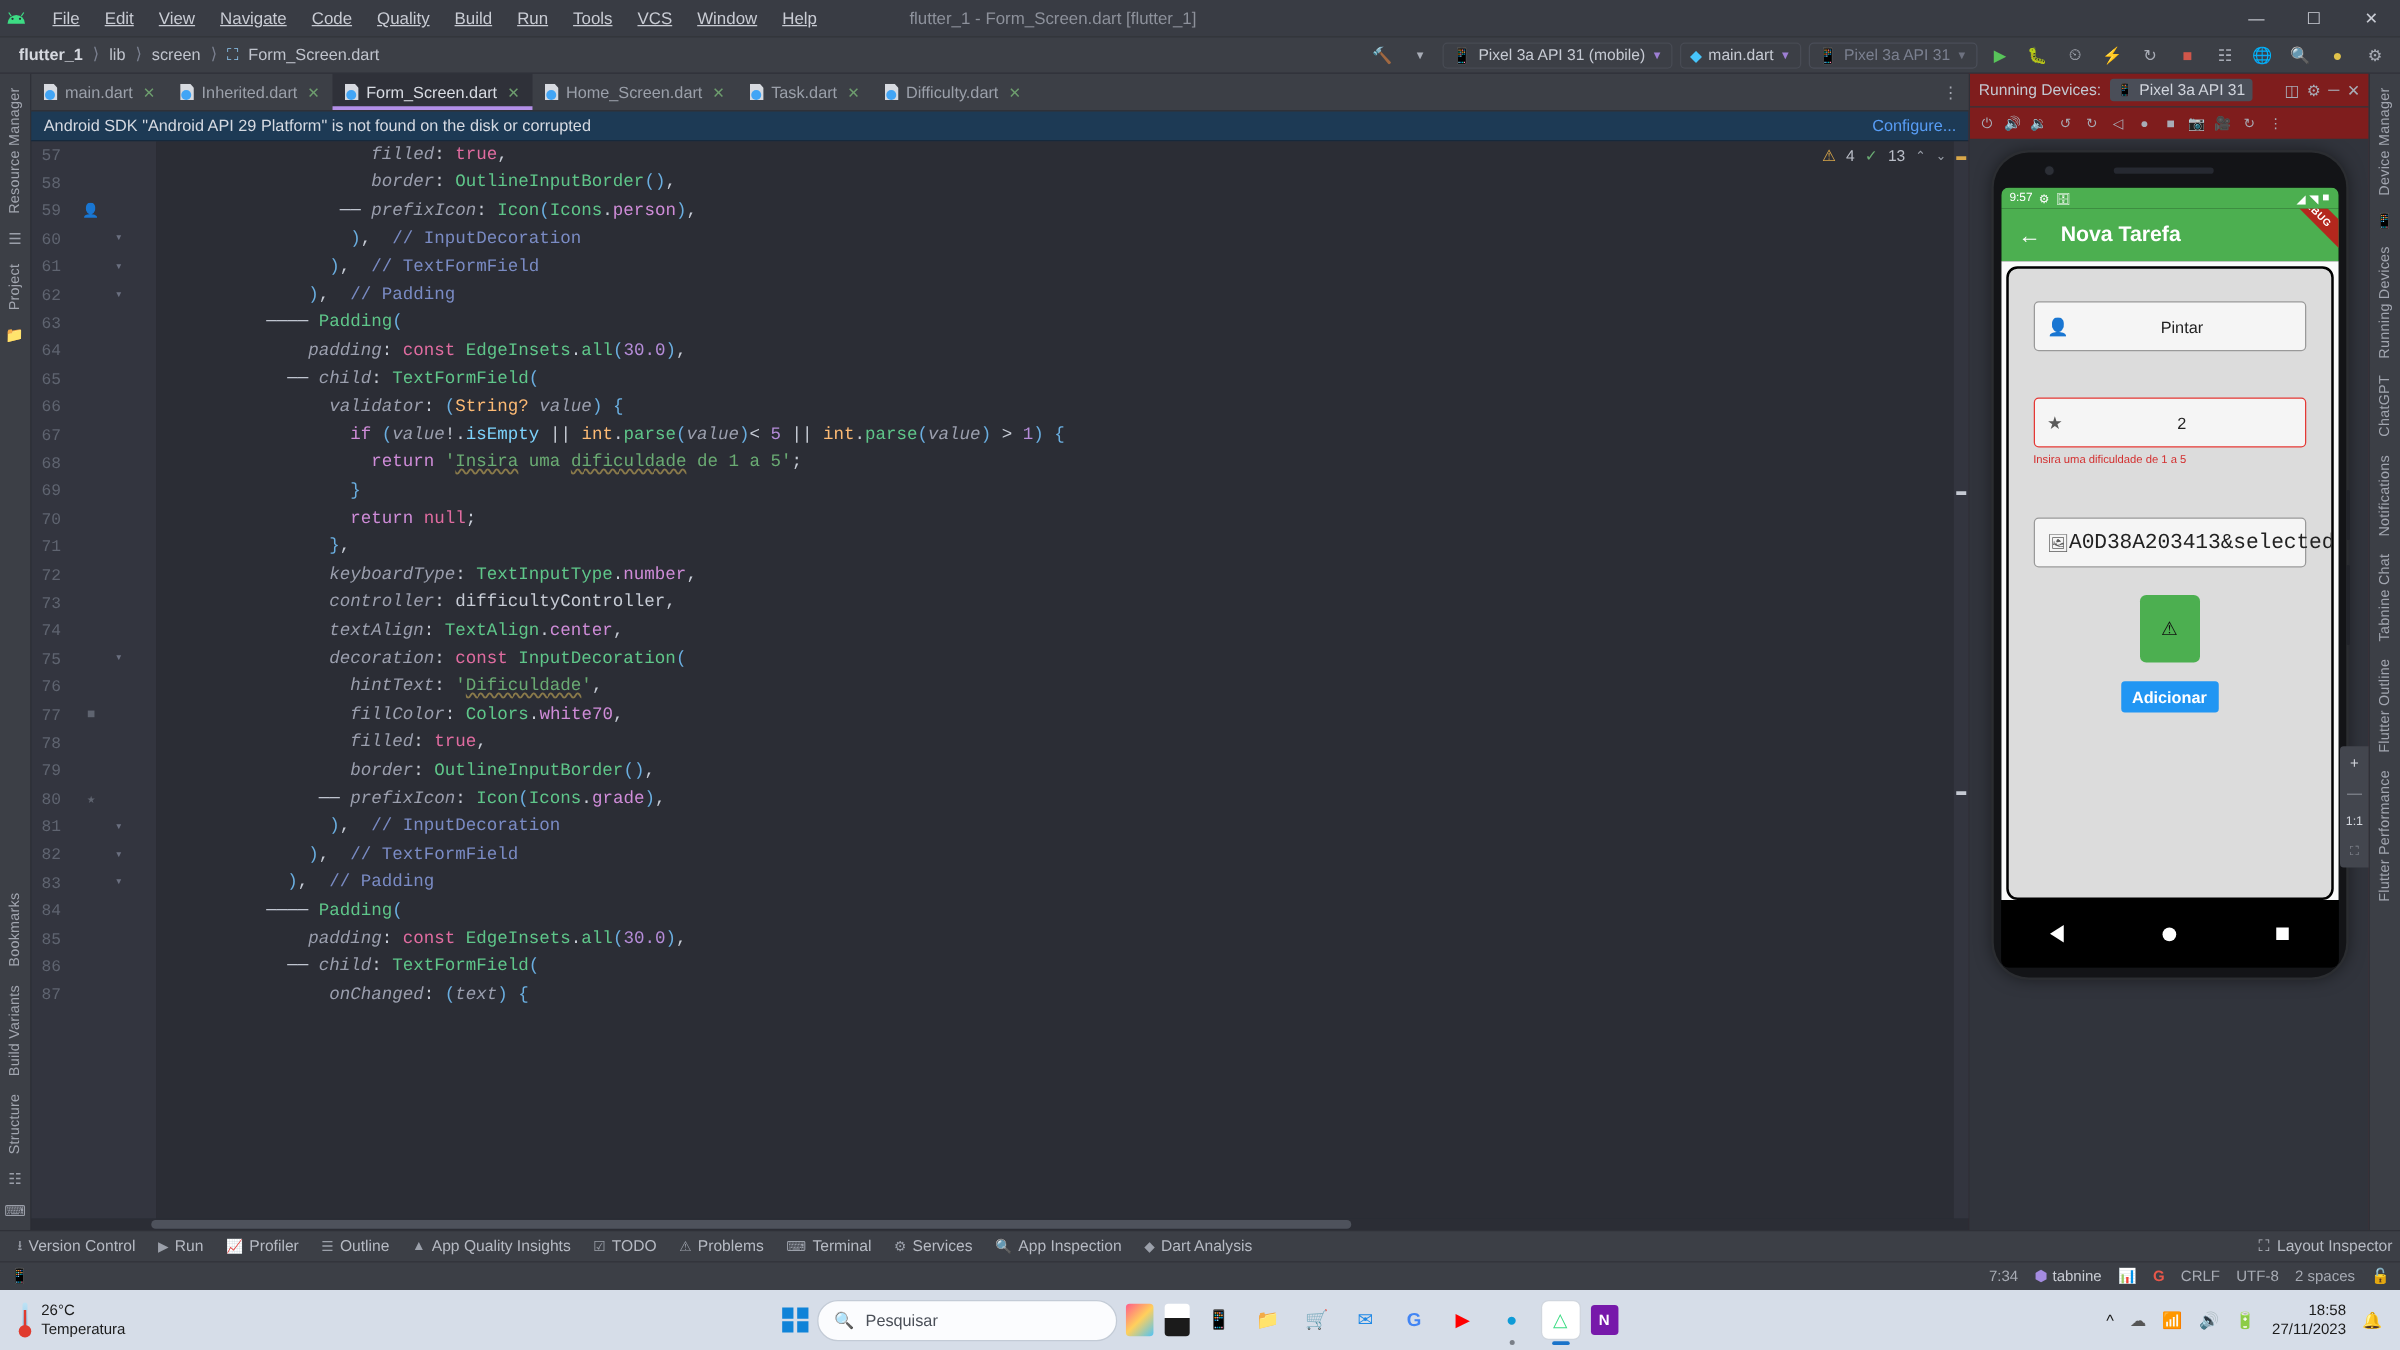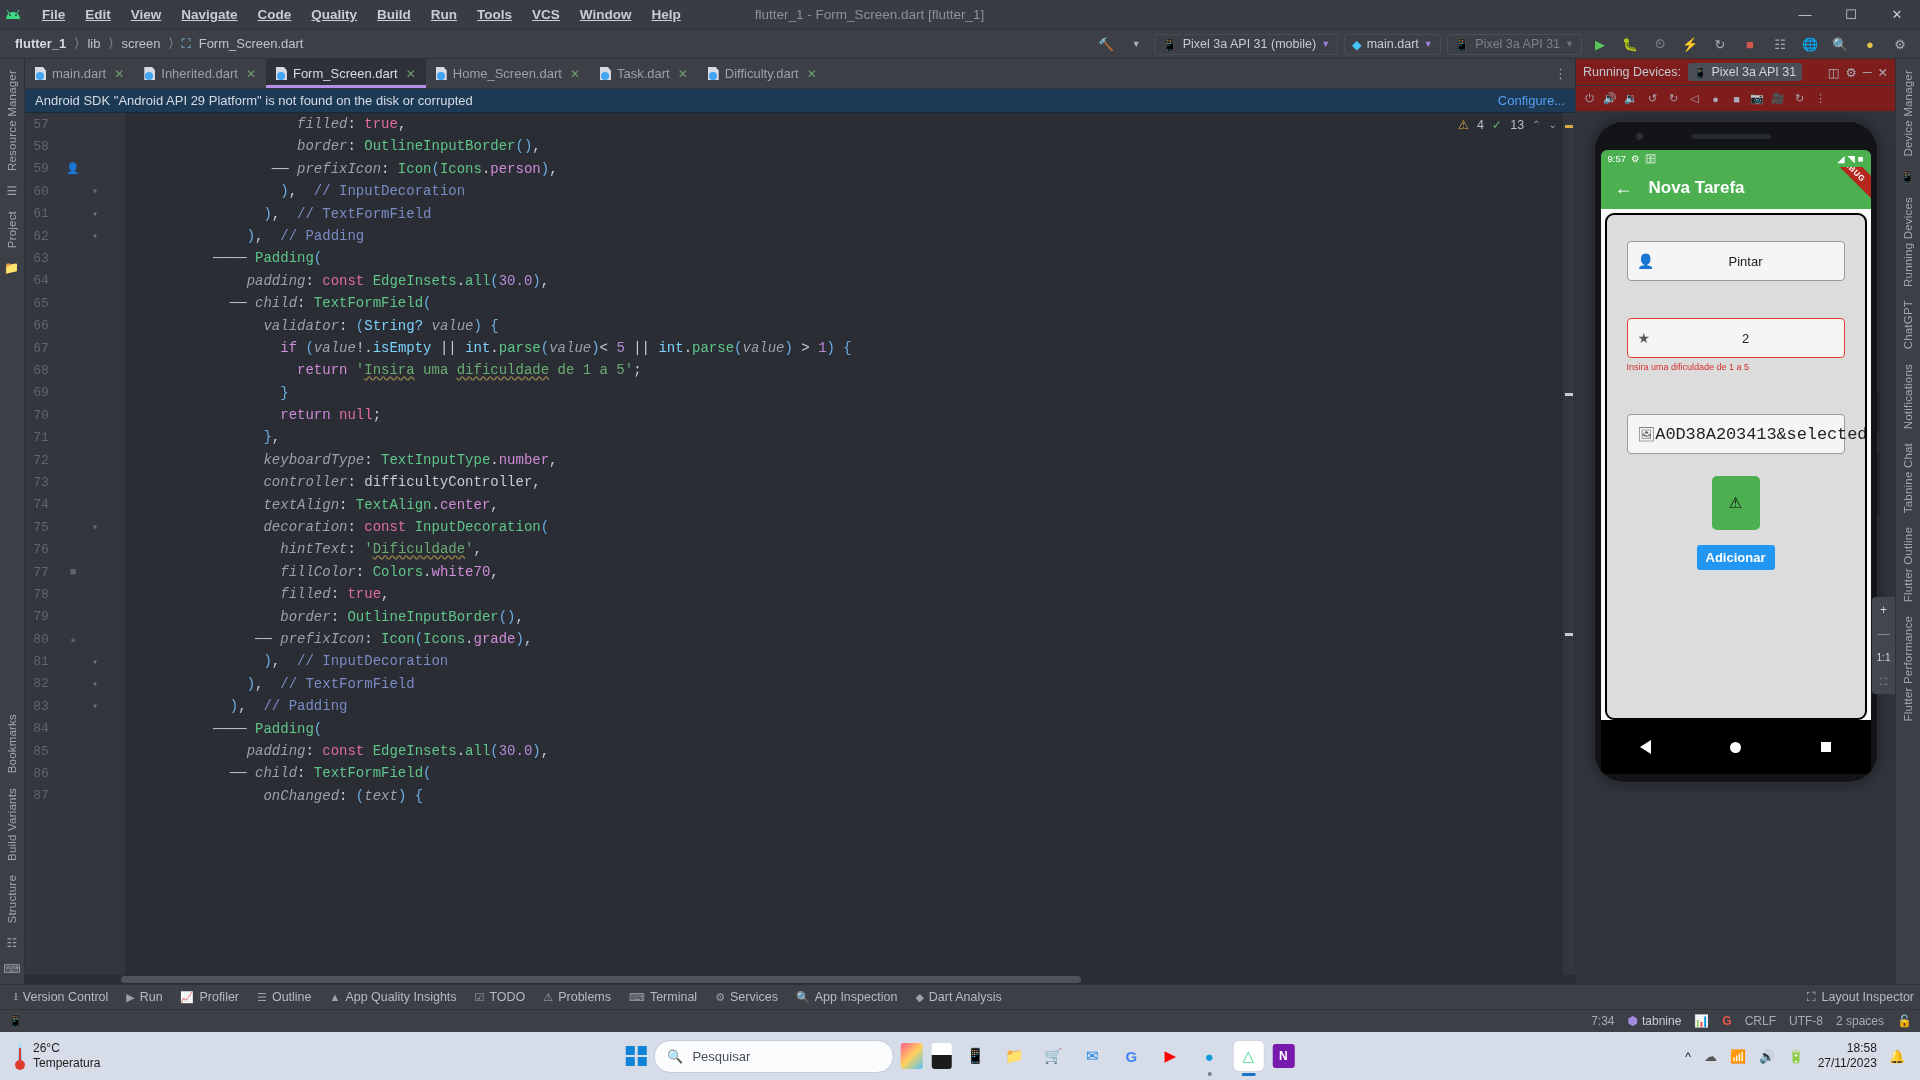--- a/index.html
+++ b/index.html
@@ -8,21 +8,21 @@
     font-family:"Liberation Sans", sans-serif;
     background:#2b2d3a; color:#bfc4cf; font-size:13px;
     -webkit-font-smoothing:antialiased;
   }
   .ide { position:absolute; inset:0; display:flex; flex-direction:column; }
 
   
   .titlebar { height:30px; background:#3c3f41; display:flex; align-items:center;
               border-bottom:1px solid #323438; flex:none; background:#393c44; }
   .andro-logo { width:26px; text-align:center; color:#3ddc84; font-size:14px; }
-  .menu { display:flex; gap:0px; margin-left:6px;font-weight:bold; }
+  .menu { display:flex; gap:0px; margin-left:6px; }
   .menu-item { padding:3px 10px; color:#c9ccd4; font-size:13.5px; }
   .menu-item u { text-decoration:underline; }
   .win-title { flex:1; text-align:left; margin-left:64px; color:#8d919b; font-size:13.5px;}
   .win-btns { display:flex; }
   .win-btn { width:46px; height:30px; display:flex; align-items:center; justify-content:center;
              color:#c9ccd4; font-size:13px; }
 
   
   .navbar { height:29px; background:#3c3f46; display:flex; align-items:center;
             border-bottom:1px solid #2f3138; flex:none; }
@@ -87,21 +87,21 @@
   .c-kw2  { color:#e06ca0; }
   .c-type { color:#5fc68a; }
   .c-field{ color:#9b9fae; font-style:italic; }
   .c-par  { color:#9b9fae; font-style:italic; }
   .c-str  { color:#6aab73; }
   .c-num  { color:#b58cd8; }
   .c-cmt  { color:#7a8bc4; }
   .c-op   { color:#c7ccd6; }
   .c-id   { color:#c7ccd6; }
   .c-ctl  { color:#cf8cd8; }
-  .c-prop { color:#7dd3fc; }
+  .c-prop { color:#fdba74; }
   .c-br   { color:#6aaee0; }
   .c-cls  { color:#5fc68a; }
   .c-orange { color:#7dd3fc; }
   .ul-err { text-decoration: underline wavy #8a7a4a; text-decoration-skip-ink:none; }
 
   .inspect { position:absolute; right:0; top:0; width:12px; bottom:0; background:#33353f; }
   .insp-mark { position:absolute; right:2px; width:8px; height:3px; }
 
   .errbadge { position:absolute; right:18px; top:4px; display:flex; align-items:center;
               gap:8px; font-size:12.5px; color:#b9bdc7; z-index:5;}

